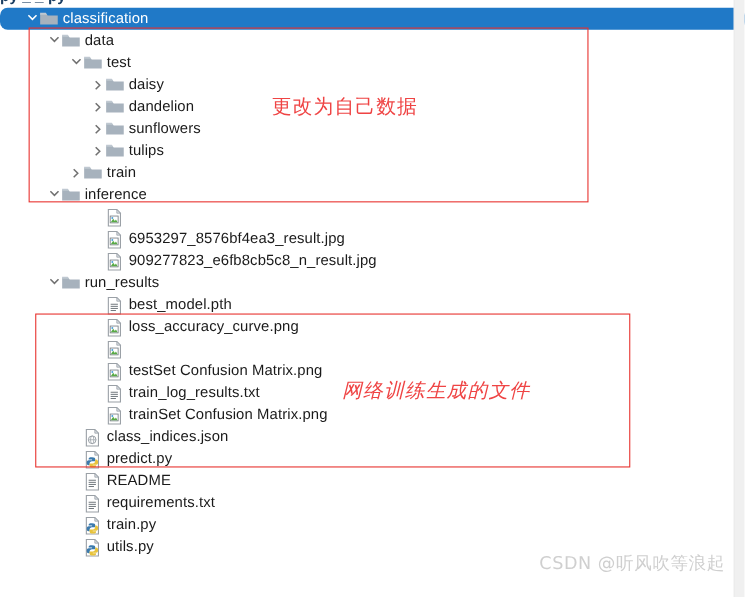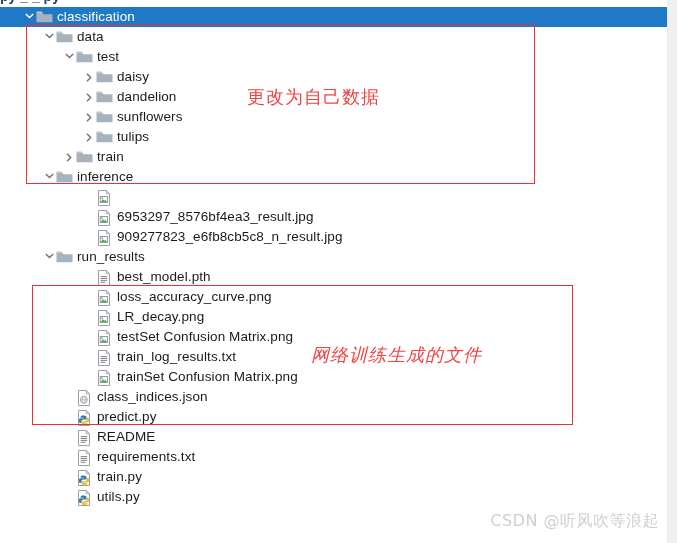--- a/index.html
+++ b/index.html
@@ -23,21 +23,21 @@
   }
   .cut-row .inner{
     position:absolute;left:0;top:-12px;height:20px;
     font-size:14px;font-weight:bold;color:#1b3e62;white-space:nowrap;
   }
 
   .tree{position:absolute;left:0;top:7px;width:677px;}
 
   .row{
     position:relative;height:20px;line-height:20px;white-space:nowrap;
-    font-size:13.5px;color:#1a1a1a;
+    font-size:13.5px;color:#1a1a1a;border-radius:7px;
   }
   .row.selected{background:#2079c7;color:#ffffff;width:677px;}
 
   .chev{
     display:inline-block;width:14px;text-align:center;vertical-align:top;
     font-size:10px;color:#717171;line-height:20px;
   }
   .row.selected .chev{color:#ffffff;}
   .chev.open svg,.chev.closed svg{display:block;margin:6px auto 0;}
 
@@ -50,21 +50,21 @@
 
   
   .red-rect{position:absolute;border:1.4px solid #e8332f;box-sizing:border-box;pointer-events:none;}
 
   .cn-note{
     position:absolute;color:#ef4444;font-size:18px;letter-spacing:1px;
     font-family:"DejaVu Sans","Liberation Sans",sans-serif;white-space:nowrap;
   }
 
   .watermark{
-    position:absolute;right:18px;bottom:11px;color:#cfcfcf;font-size:16px;
+    position:absolute;right:18px;bottom:20px;color:#cfcfcf;font-size:16px;
     font-family:"DejaVu Sans","Liberation Sans",sans-serif;white-space:nowrap;
     letter-spacing:0.5px;
   }
 </style>
 </head>
 <body>
 
 <div id="root">
 
   <div class="cut-row">
@@ -169,21 +169,21 @@
             <rect x="4.2" y="6.4" width="7.2" height="6.2" fill="#ffffff" stroke="#7b8288" stroke-width="0.8"></rect>
             <path d="M4.7 12.1 L6.9 8.9 L8.4 10.8 L9.4 9.6 L10.9 12.1 Z" fill="#5aab47"></path>
             <circle cx="6.1" cy="8.1" r="0.9" fill="#49a0d8"></circle>
           </svg></span><span class="lbl">loss_accuracy_curve.png</span></div>
       <div class="row"><span style="display: inline-block; width: 82px;"></span><span class="chev none"></span><span class="icon"><svg width="15" height="17" viewBox="0 0 15 17">
             <path d="M2.5 0.5 L10.2 0.5 L13.5 3.8 L13.5 15.5 L2.5 15.5 Z" fill="#ffffff" stroke="#9aa0a6" stroke-width="1"></path>
             <path d="M10.2 0.5 L13.5 3.8 L10.2 3.8 Z" fill="#d8dde2" stroke="#9aa0a6" stroke-width="0.7"></path>
             <rect x="4.2" y="6.4" width="7.2" height="6.2" fill="#ffffff" stroke="#7b8288" stroke-width="0.8"></rect>
             <path d="M4.7 12.1 L6.9 8.9 L8.4 10.8 L9.4 9.6 L10.9 12.1 Z" fill="#5aab47"></path>
             <circle cx="6.1" cy="8.1" r="0.9" fill="#49a0d8"></circle>
-          </svg></span><span class="lbl">LR_decay.png</span></div>
+          </svg></span></div>
       <div class="row"><span style="display: inline-block; width: 82px;"></span><span class="chev none"></span><span class="icon"><svg width="15" height="17" viewBox="0 0 15 17">
             <path d="M2.5 0.5 L10.2 0.5 L13.5 3.8 L13.5 15.5 L2.5 15.5 Z" fill="#ffffff" stroke="#9aa0a6" stroke-width="1"></path>
             <path d="M10.2 0.5 L13.5 3.8 L10.2 3.8 Z" fill="#d8dde2" stroke="#9aa0a6" stroke-width="0.7"></path>
             <rect x="4.2" y="6.4" width="7.2" height="6.2" fill="#ffffff" stroke="#7b8288" stroke-width="0.8"></rect>
             <path d="M4.7 12.1 L6.9 8.9 L8.4 10.8 L9.4 9.6 L10.9 12.1 Z" fill="#5aab47"></path>
             <circle cx="6.1" cy="8.1" r="0.9" fill="#49a0d8"></circle>
           </svg></span><span class="lbl">testSet Confusion Matrix.png</span></div>
       <div class="row"><span style="display: inline-block; width: 82px;"></span><span class="chev none"></span><span class="icon"><svg width="15" height="17" viewBox="0 0 15 17">
             <path d="M2.5 0.5 L10.2 0.5 L13.5 3.8 L13.5 15.5 L2.5 15.5 Z" fill="#ffffff" stroke="#9aa0a6" stroke-width="1"></path>
             <path d="M10.2 0.5 L13.5 3.8 L10.2 3.8 Z" fill="#d8dde2" stroke="#9aa0a6" stroke-width="0.7"></path>

